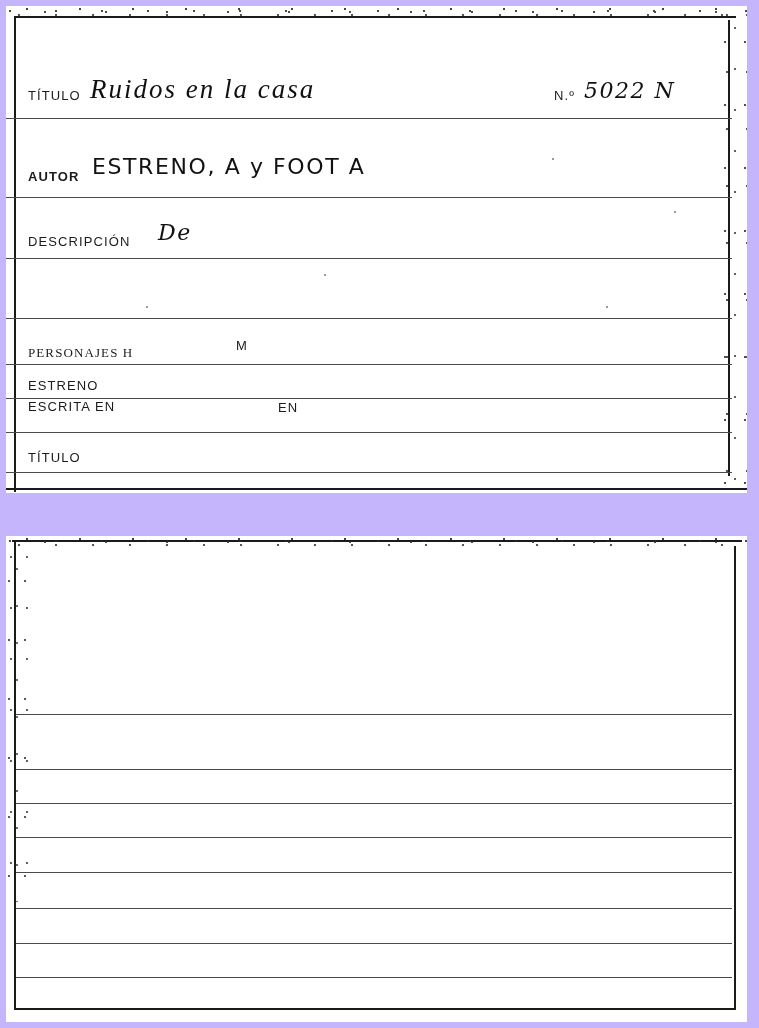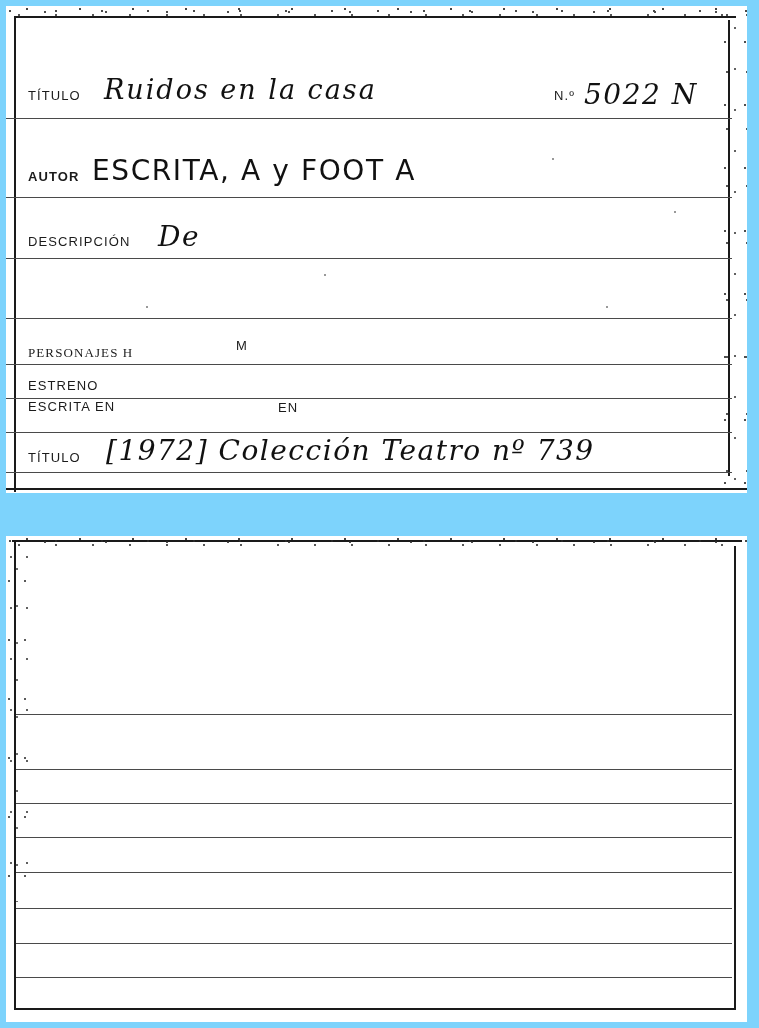--- a/index.html
+++ b/index.html
@@ -10,21 +10,21 @@
   body {
     width: 759px;
     height: 1028px;
     position: relative;
     font-family: "Liberation Sans", sans-serif;
     overflow: hidden;
   }
   .page {
     position: absolute;
     inset: 0;
-    background: #7dd3fc;
+    background: #c4b5fd;
   }
 
   
   .card {
     position: absolute;
     background: #ffffff;
     box-sizing: border-box;
   }
   .card-inner {
     position: absolute;
@@ -97,21 +97,21 @@
 
   
   .hw {
     position: absolute;
     font-family: "DejaVu Serif", serif;
     font-style: italic;
     color: #111;
     white-space: nowrap;
   }
   .hw.big   { font-size: 27px; letter-spacing: 2px; }
-  .hw.mid   { font-size: 28px; letter-spacing: 1.5px; }
+  .hw.mid   { font-size: 22px; letter-spacing: 1.5px; }
   .hw.print { font-style: normal; font-family: "DejaVu Sans", sans-serif; letter-spacing: 1.6px; }
   .dot {
     position: absolute;
     width: 2px; height: 2px;
     background: #777;
     border-radius: 50%;
   }
 </style>
 </head>
 <body>
@@ -132,41 +132,40 @@
       <div class="rule dark" style="left:0px; top:112px; width:726px;"></div>
       <div class="rule dark" style="left:0px; top:191px; width:726px;"></div>
       <div class="rule dark" style="left:0px; top:252px; width:726px;"></div>
       <div class="rule dark" style="left:0px; top:312px; width:726px;"></div>
       <div class="rule dark" style="left:0px; top:358px; width:726px;"></div>
       <div class="rule dark" style="left:0px; top:392px; width:726px;"></div>
       <div class="rule dark" style="left:0px; top:426px; width:726px;"></div>
       <div class="rule dark" style="left:0px; top:466px; width:726px;"></div>
 
       <span class="lbl" style="left:22px; top:82px;">TÍTULO</span>
-      <span class="hw big" style="left:98px; top:68px;">Ruidos en la casa</span>
+      <span class="hw big" style="left:84px; top:68px;font-family:Liberation Serif, serif;">Ruidos en la casa</span>
 
       <span class="lbl" style="left:548px; top:82px;">N.º</span>
       <span class="hw mid" style="left:578px; top:72px;">5022 N</span>
 
       <span class="lbl" style="left:22px; top:163px;font-weight:bold;">AUTOR</span>
-      <span class="hw mid hw print" style="left:86px; top:148px;">ESCRITA, A  y  FOOT A</span>
+      <span class="hw mid hw print" style="left:86px; top:148px;">ESTRENO, A  y  FOOT A</span>
 
       <span class="lbl" style="left:22px; top:228px;">DESCRIPCIÓN</span>
       <span class="hw mid" style="left:152px; top:214px;">De</span>
 
       <span class="lbl" style="left:22px; top:339px;font-family:Liberation Serif, serif;">PERSONAJES H</span>
       <span class="lbl" style="left:230px; top:332px;">M</span>
 
       <span class="lbl" style="left:22px; top:372px;">ESTRENO</span>
 
       <span class="lbl" style="left:22px; top:393px;">ESCRITA EN</span>
       <span class="lbl" style="left:228px; top:394px;margin-left:44px;">EN</span>
 
       <span class="lbl" style="left:22px; top:444px;">TÍTULO</span>
-      <span class="hw mid" style="left:100px; top:428px;">[1972]  Colección Teatro   nº 739</span>
 
       <div class="dot" style="left:546px; top:152px;"></div>
       <div class="dot" style="left:668px; top:205px;"></div>
       <div class="dot" style="left:318px; top:268px;"></div>
       <div class="dot" style="left:600px; top:300px;"></div>
       <div class="dot" style="left:140px; top:300px;"></div>
     </div>
   </div>
 
   <div class="card" style="left:6px; top:536px; width:741px; height:486px;">

